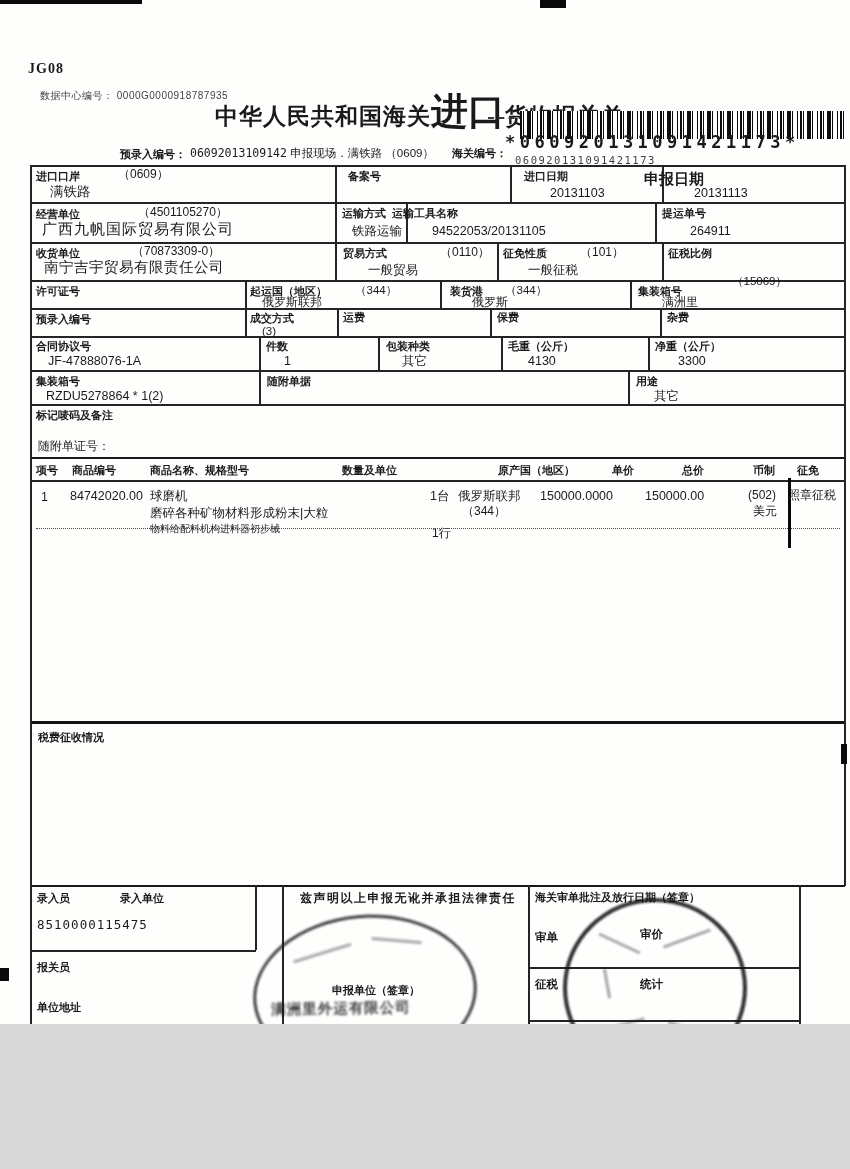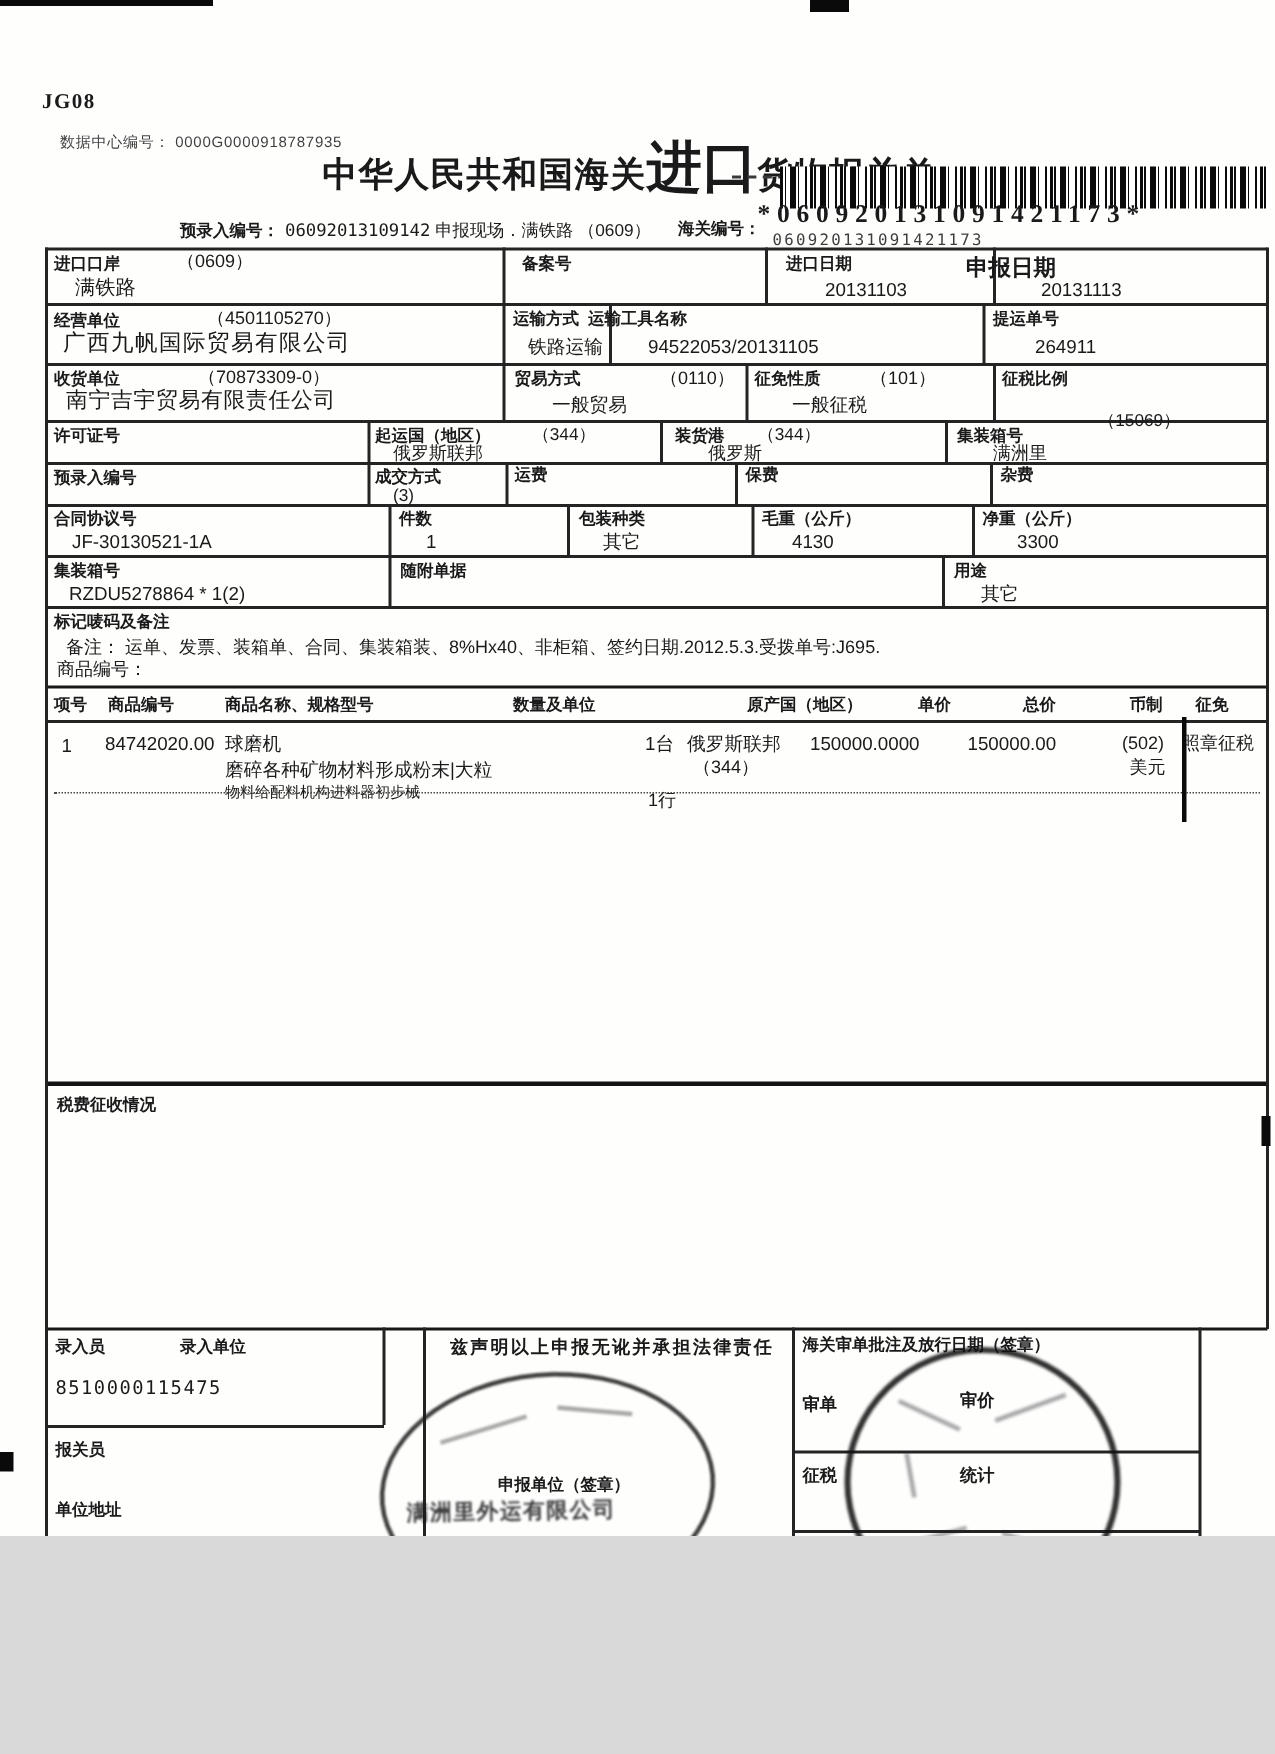--- a/index.html
+++ b/index.html
@@ -65,21 +65,21 @@
   <div class="dashline" style="left:488px;top:117px;width:170px;"></div>
 
   <div class="barcode" style="left:520px;top:111px;width:325px;height:28px;"></div>
 
   <div class="t b" style="left:120px;top:148px;font-size:11px;">预录入编号：</div>
   <div class="t" style="left:190px;top:147px;font-size:11.5px;">
     <span class="mono">06092013109142</span>
     <span>申报现场．满铁路  （0609）</span>
   </div>
   <div class="t b" style="left:452px;top:147px;font-size:11px;">海关编号：</div>
-  <div class="t mono b" style="left:505px;top:133px;font-size:17px;letter-spacing:4.5px;font-family:Liberation Serif, serif;">*060920131091421173*</div>
+  <div class="t mono b" style="left:505px;top:133px;font-size:17px;letter-spacing:4.5px;">*060920131091421173*</div>
   <div class="t mono" style="left:515px;top:154px;font-size:10.5px;letter-spacing:1.5px;opacity:.85;">060920131091421173</div>
 
   <div class="hl" style="left:30px;top:165px;width:815px;"></div>
   <div class="hl" style="left:30px;top:202px;width:815px;"></div>
   <div class="hl" style="left:30px;top:242px;width:815px;"></div>
   <div class="hl" style="left:30px;top:280px;width:815px;"></div>
   <div class="hl" style="left:30px;top:308px;width:815px;"></div>
   <div class="hl" style="left:30px;top:336px;width:815px;"></div>
   <div class="hl" style="left:30px;top:370px;width:815px;"></div>
   <div class="hl" style="left:30px;top:404px;width:815px;"></div>
@@ -159,39 +159,38 @@
   <div class="t" style="left:662px;top:296px;font-size:12px;">满洲里</div>
 
   <div class="t b" style="left:36px;top:313px;font-size:11px;">预录入编号</div>
   <div class="t b" style="left:250px;top:312px;font-size:11px;">成交方式</div>
   <div class="t" style="left:262px;top:325px;font-size:11.5px;">(3)</div>
   <div class="t b" style="left:343px;top:311px;font-size:11px;">运费</div>
   <div class="t b" style="left:497px;top:311px;font-size:11px;">保费</div>
   <div class="t b" style="left:667px;top:311px;font-size:11px;">杂费</div>
 
   <div class="t b" style="left:36px;top:340px;font-size:11px;">合同协议号</div>
-  <div class="t" style="left:48px;top:354px;font-size:12.5px;">JF-30130521-1A</div>
+  <div class="t" style="left:48px;top:354px;font-size:12.5px;">JF-47888076-1A</div>
   <div class="t b" style="left:266px;top:340px;font-size:11px;">件数</div>
   <div class="t" style="left:284px;top:354px;font-size:12.5px;">1</div>
   <div class="t b" style="left:386px;top:340px;font-size:11px;">包装种类</div>
   <div class="t" style="left:402px;top:354px;font-size:12.5px;">其它</div>
   <div class="t b" style="left:508px;top:340px;font-size:11px;">毛重（公斤）</div>
   <div class="t" style="left:528px;top:354px;font-size:12.5px;">4130</div>
   <div class="t b" style="left:655px;top:340px;font-size:11px;">净重（公斤）</div>
   <div class="t" style="left:678px;top:354px;font-size:12.5px;">3300</div>
 
   <div class="t b" style="left:36px;top:375px;font-size:11px;">集装箱号</div>
   <div class="t" style="left:46px;top:389px;font-size:12.5px;">RZDU5278864 * 1(2)</div>
   <div class="t b" style="left:267px;top:375px;font-size:11px;">随附单据</div>
   <div class="t b" style="left:636px;top:375px;font-size:11px;">用途</div>
   <div class="t" style="left:654px;top:389px;font-size:12.5px;">其它</div>
 
   <div class="t b" style="left:36px;top:409px;font-size:11px;">标记唛码及备注</div>
-  <div class="t" style="left:44px;top:425px;font-size:12px;">备注：  运单、发票、装箱单、合同、集装箱装、8%Hx40、非柜箱、签约日期.2012.5.3.受拨单号:J695.</div>
-  <div class="t" style="left:38px;top:440px;font-size:12px;">商品编号：</div>
+  <div class="t" style="left:38px;top:440px;font-size:12px;">随附单证号：</div>
 
   <div class="t b" style="left:36px;top:464px;font-size:11px;">项号</div>
   <div class="t b" style="left:72px;top:464px;font-size:11px;">商品编号</div>
   <div class="t b" style="left:150px;top:464px;font-size:11px;">商品名称、规格型号</div>
   <div class="t b" style="left:342px;top:464px;font-size:11px;">数量及单位</div>
   <div class="t b" style="left:498px;top:464px;font-size:11px;">原产国（地区）</div>
   <div class="t b" style="left:612px;top:464px;font-size:11px;">单价</div>
   <div class="t b" style="left:682px;top:464px;font-size:11px;">总价</div>
   <div class="t b" style="left:753px;top:464px;font-size:11px;">币制</div>
   <div class="t b" style="left:797px;top:464px;font-size:11px;">征免</div>

